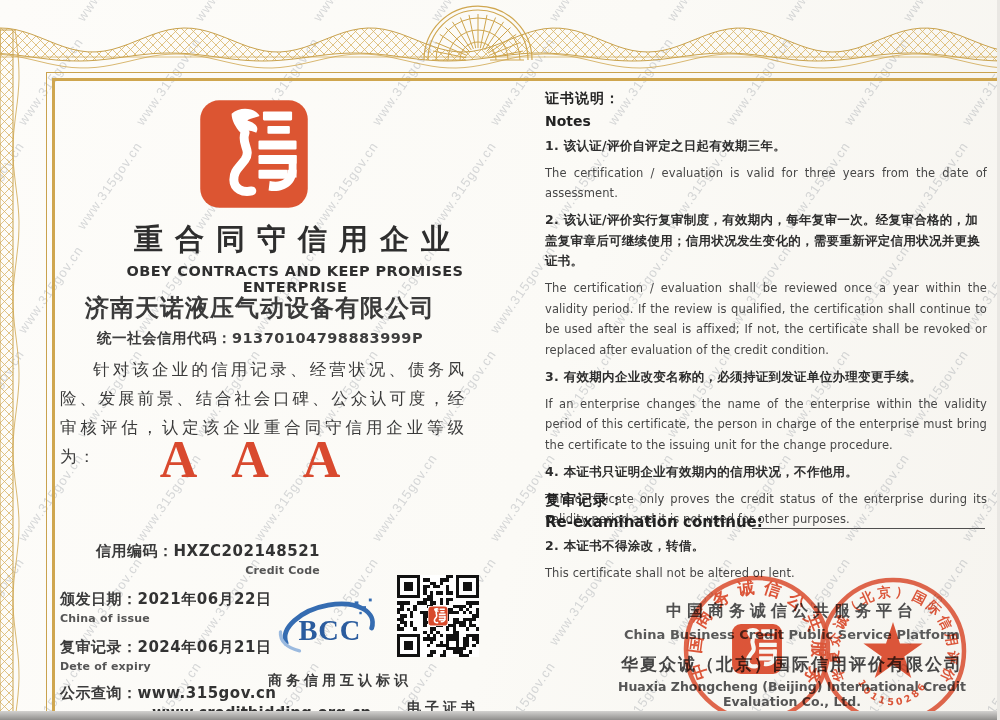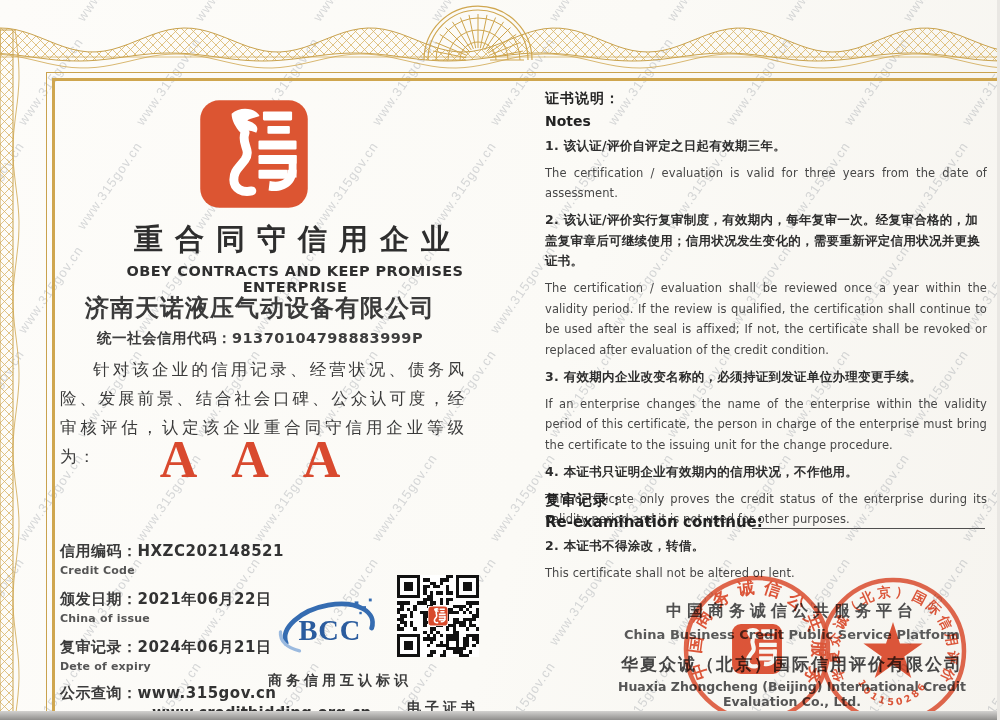--- a/index.html
+++ b/index.html
@@ -31,21 +31,21 @@
       font-size:14.5px;font-weight:600;color:#3d3d3d;letter-spacing:0.5px;}
   .para{left:60px;top:355px;width:406px;font-size:16.5px;line-height:29px;
       color:#3b3b3b;letter-spacing:2px;text-align:justify;text-indent:2em;font-weight:500;}
   .rating{left:60px;top:430px;width:380px;text-align:center;
       font-family:"Liberation Serif","DejaVu Serif",serif;
       font-size:52px;font-weight:700;color:#d9492e;letter-spacing:34px;text-indent:34px;}
   .detail-row{left:60px;width:260px;}
   .detail-zh{font-size:15px;font-weight:700;color:#3b3b3b;letter-spacing:0.5px;}
   .detail-zh .val{font-weight:700;color:#333;}
   .detail-sub{font-size:11px;font-weight:700;color:#555;margin-top:3px;letter-spacing:0.2px;}
-  .d1{top:542px;} .d2{top:590px;} .d3{top:638px;} .d4{top:684px;}
+  .d1{top:542px;text-align:right;} .d2{top:590px;} .d3{top:638px;} .d4{top:684px;}
   .val2{left:152px;top:704px;font-size:15px;font-weight:700;color:#333;}
   .bcc-box{left:268px;top:590px;width:120px;height:76px;}
   .bcc-label{left:255px;top:672px;width:170px;text-align:center;
       font-size:14px;font-weight:700;color:#3b3b3b;letter-spacing:4px;}
   .qr-box{left:397px;top:575px;width:82px;height:82px;background:#fff;}
   .qr-center{position:absolute;left:31px;top:31px;width:20px;height:20px;}
   .qr-label{left:395px;top:672px;width:96px;text-align:center;
       font-size:14px;font-weight:700;color:#3b3b3b;letter-spacing:4px;margin-top:27px;}
   
   .notes{left:545px;top:90px;width:442px;}

